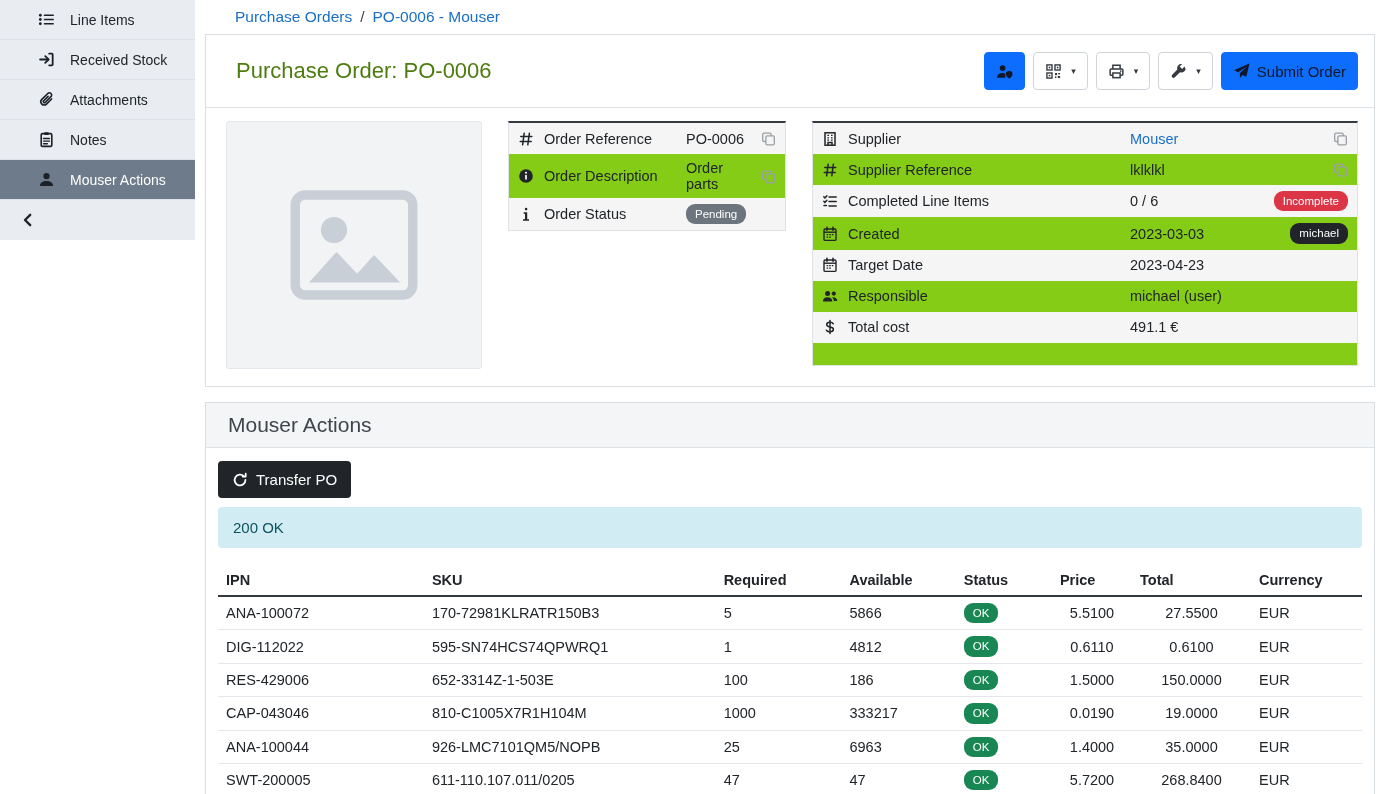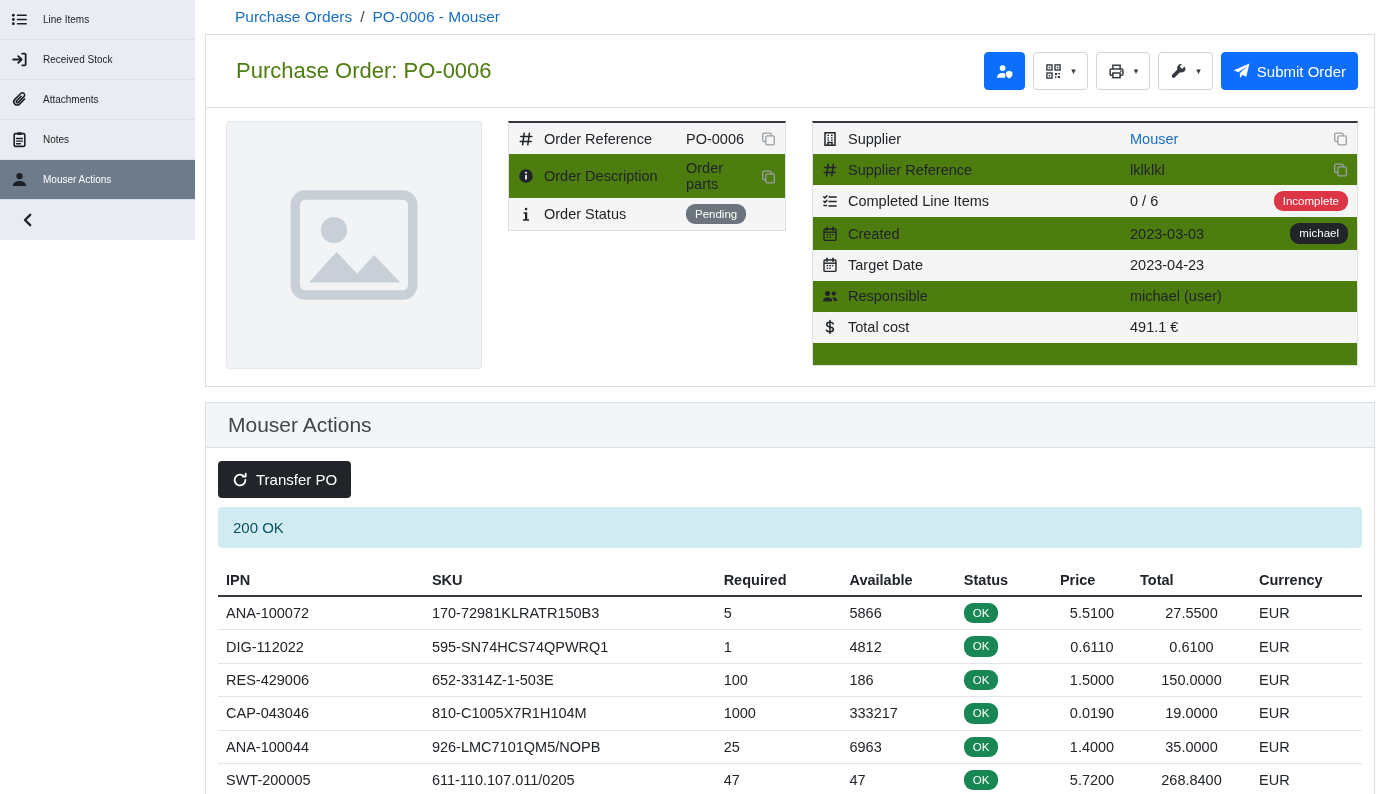--- a/index.html
+++ b/index.html
@@ -3,22 +3,22 @@
 <meta charset="utf-8">
 <style>
   *{box-sizing:border-box}
   html,body{margin:0;padding:0}
   body{width:1383px;height:794px;overflow:hidden;background:#fff;color:#212529;
        font-family:"Liberation Sans","DejaVu Sans",sans-serif;font-size:14.5px}
   .layout{display:flex;align-items:flex-start}
 
   
   .sidebar{width:195px;flex:none}
-  .side-item{display:flex;align-items:center;gap:15px;height:40px;padding-left:11px;
-             background:#e9edf2;border-bottom:1px solid #dde2e9;font-size:10px;cursor:pointer}
+  .side-item{display:flex;align-items:center;gap:15px;height:40px;padding-left:38px;
+             background:#e9edf2;border-bottom:1px solid #dde2e9;font-size:14px;cursor:pointer}
   .side-item.active{background:#6e7b8a;color:#fff}
   .ico{display:inline-flex;width:17px;height:17px;flex:none}
   .ico svg{width:100%;height:100%;display:block}
   .side-item .ico{color:#1c2127}
   .collapse-row{height:40px;display:flex;align-items:center;padding-left:20px;
                 background:#e9edf2;cursor:pointer}
   .collapse-row .ico{color:#212529;width:16px;height:16px}
 
   
   .main{flex:1;min-width:0;padding:0 8px 0 10px}
@@ -28,28 +28,28 @@
 
   
   .panel{border:1px solid #d9dee3;background:#fff}
   .panel-header{display:flex;justify-content:space-between;align-items:center;
                 padding:9px 16px;border-bottom:1px solid #dee2e6}
   .page-title{margin:14px;font-size:22px;font-weight:500;color:#4d7c0f}
   .btn-row{display:flex;gap:8px;align-items:center}
   .btn{height:38px;display:inline-flex;align-items:center;gap:7px;padding:0 11px;
        border-radius:4px;border:1px solid #ced4da;background:#fff;color:#343a40;
        font-size:15px;font-family:inherit;cursor:pointer}
-  .btn.primary{background:#0d6efd;border-color:#0d6efd;color:#ffffff}
+  .btn.primary{background:#0d6efd;border-color:#0d6efd;color:#0f172a}
   .btn .caret{font-size:9px;line-height:1;margin-left:2px}
 
   .panel-body{display:flex;gap:26px;padding:13px 16px 17px;align-items:flex-start}
   .thumb{width:256px;height:248px;background:#f1f3f5;border:1px solid #e4e7eb;border-radius:3px;
          display:flex;align-items:center;justify-content:center;flex:none;margin-left:4px;cursor:pointer}
 
-  .dtable{border:1px solid #dee2e6;border-top:2px solid #343a40;background:#4d7c0f}
+  .dtable{border:1px solid #dee2e6;border-top:2px solid #343a40;background:#84cc16}
   .dtable.mid{width:278px;flex:none}
   .dtable.wide{flex:1;padding-bottom:22px}
   .drow{display:flex;align-items:center;gap:10px;padding:6px 9px;min-height:31px}
   .dtable .drow:nth-child(odd){background:#f5f5f5}
   .drow .ico{width:16px;height:16px;color:#212529;justify-content:center}
   .dlabel{flex:none}
   .mid .dlabel{width:132px}
   .wide .dlabel{width:272px}
   .dvalue{flex:1;min-width:0}
   .dvalue.link{color:#1a6fc4;cursor:pointer}

